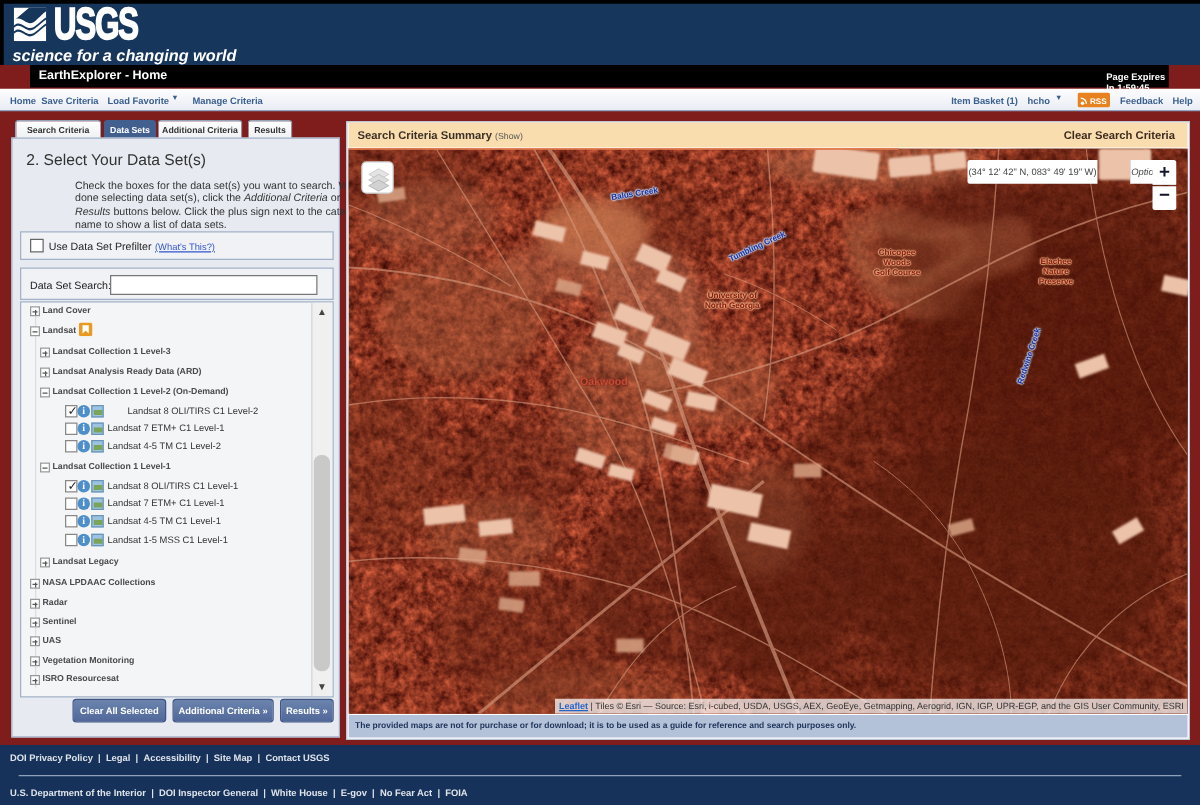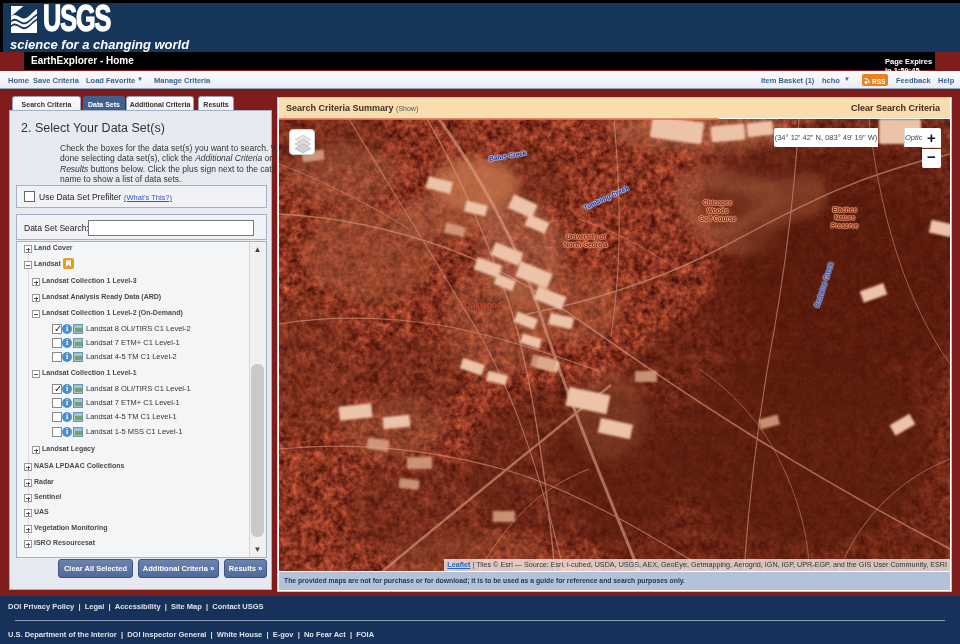--- a/index.html
+++ b/index.html
@@ -154,21 +154,21 @@
         </svg>
       <span class="pm plus" style="left:15px;top:36px;"></span>
         <span class="trow" style="left:25px;top:34px;"><b>Landsat Collection 1 Level-3</b></span>
       <span class="pm plus" style="left:15px;top:52px;"></span>
         <span class="trow" style="left:25px;top:50px;"><b>Landsat Analysis Ready Data (ARD)</b></span>
       <span class="pm minus" style="left:15px;top:68px;"></span>
         <span class="trow" style="left:25px;top:66px;"><b>Landsat Collection 1 Level-2 (On-Demand)</b></span>
       <span class="cb checked" style="left:35px;top:82px;"></span>
         <span class="info" style="left:45px;top:82px;">i</span>
         <span class="thumb" style="left:56px;top:82px;"></span>
-        <span class="trow" style="left:69px;top:82px;">Landsat 8 OLI/TIRS C1 Level-2</span>
+        <span class="trow" style="left:54px;top:82px;padding-left:31px;">Landsat 8 OLI/TIRS C1 Level-2</span>
       <span class="cb" style="left:35px;top:96px;"></span>
         <span class="info" style="left:45px;top:96px;">i</span>
         <span class="thumb" style="left:56px;top:96px;"></span>
         <span class="trow" style="left:69px;top:96px;">Landsat 7 ETM+ C1 Level-1</span>
       <span class="cb" style="left:35px;top:110px;"></span>
         <span class="info" style="left:45px;top:110px;">i</span>
         <span class="thumb" style="left:56px;top:110px;"></span>
         <span class="trow" style="left:69px;top:110px;">Landsat 4-5 TM C1 Level-2</span>
       <span class="pm minus" style="left:15px;top:128px;"></span>
         <span class="trow" style="left:25px;top:126px;"><b>Landsat Collection 1 Level-1</b></span>

